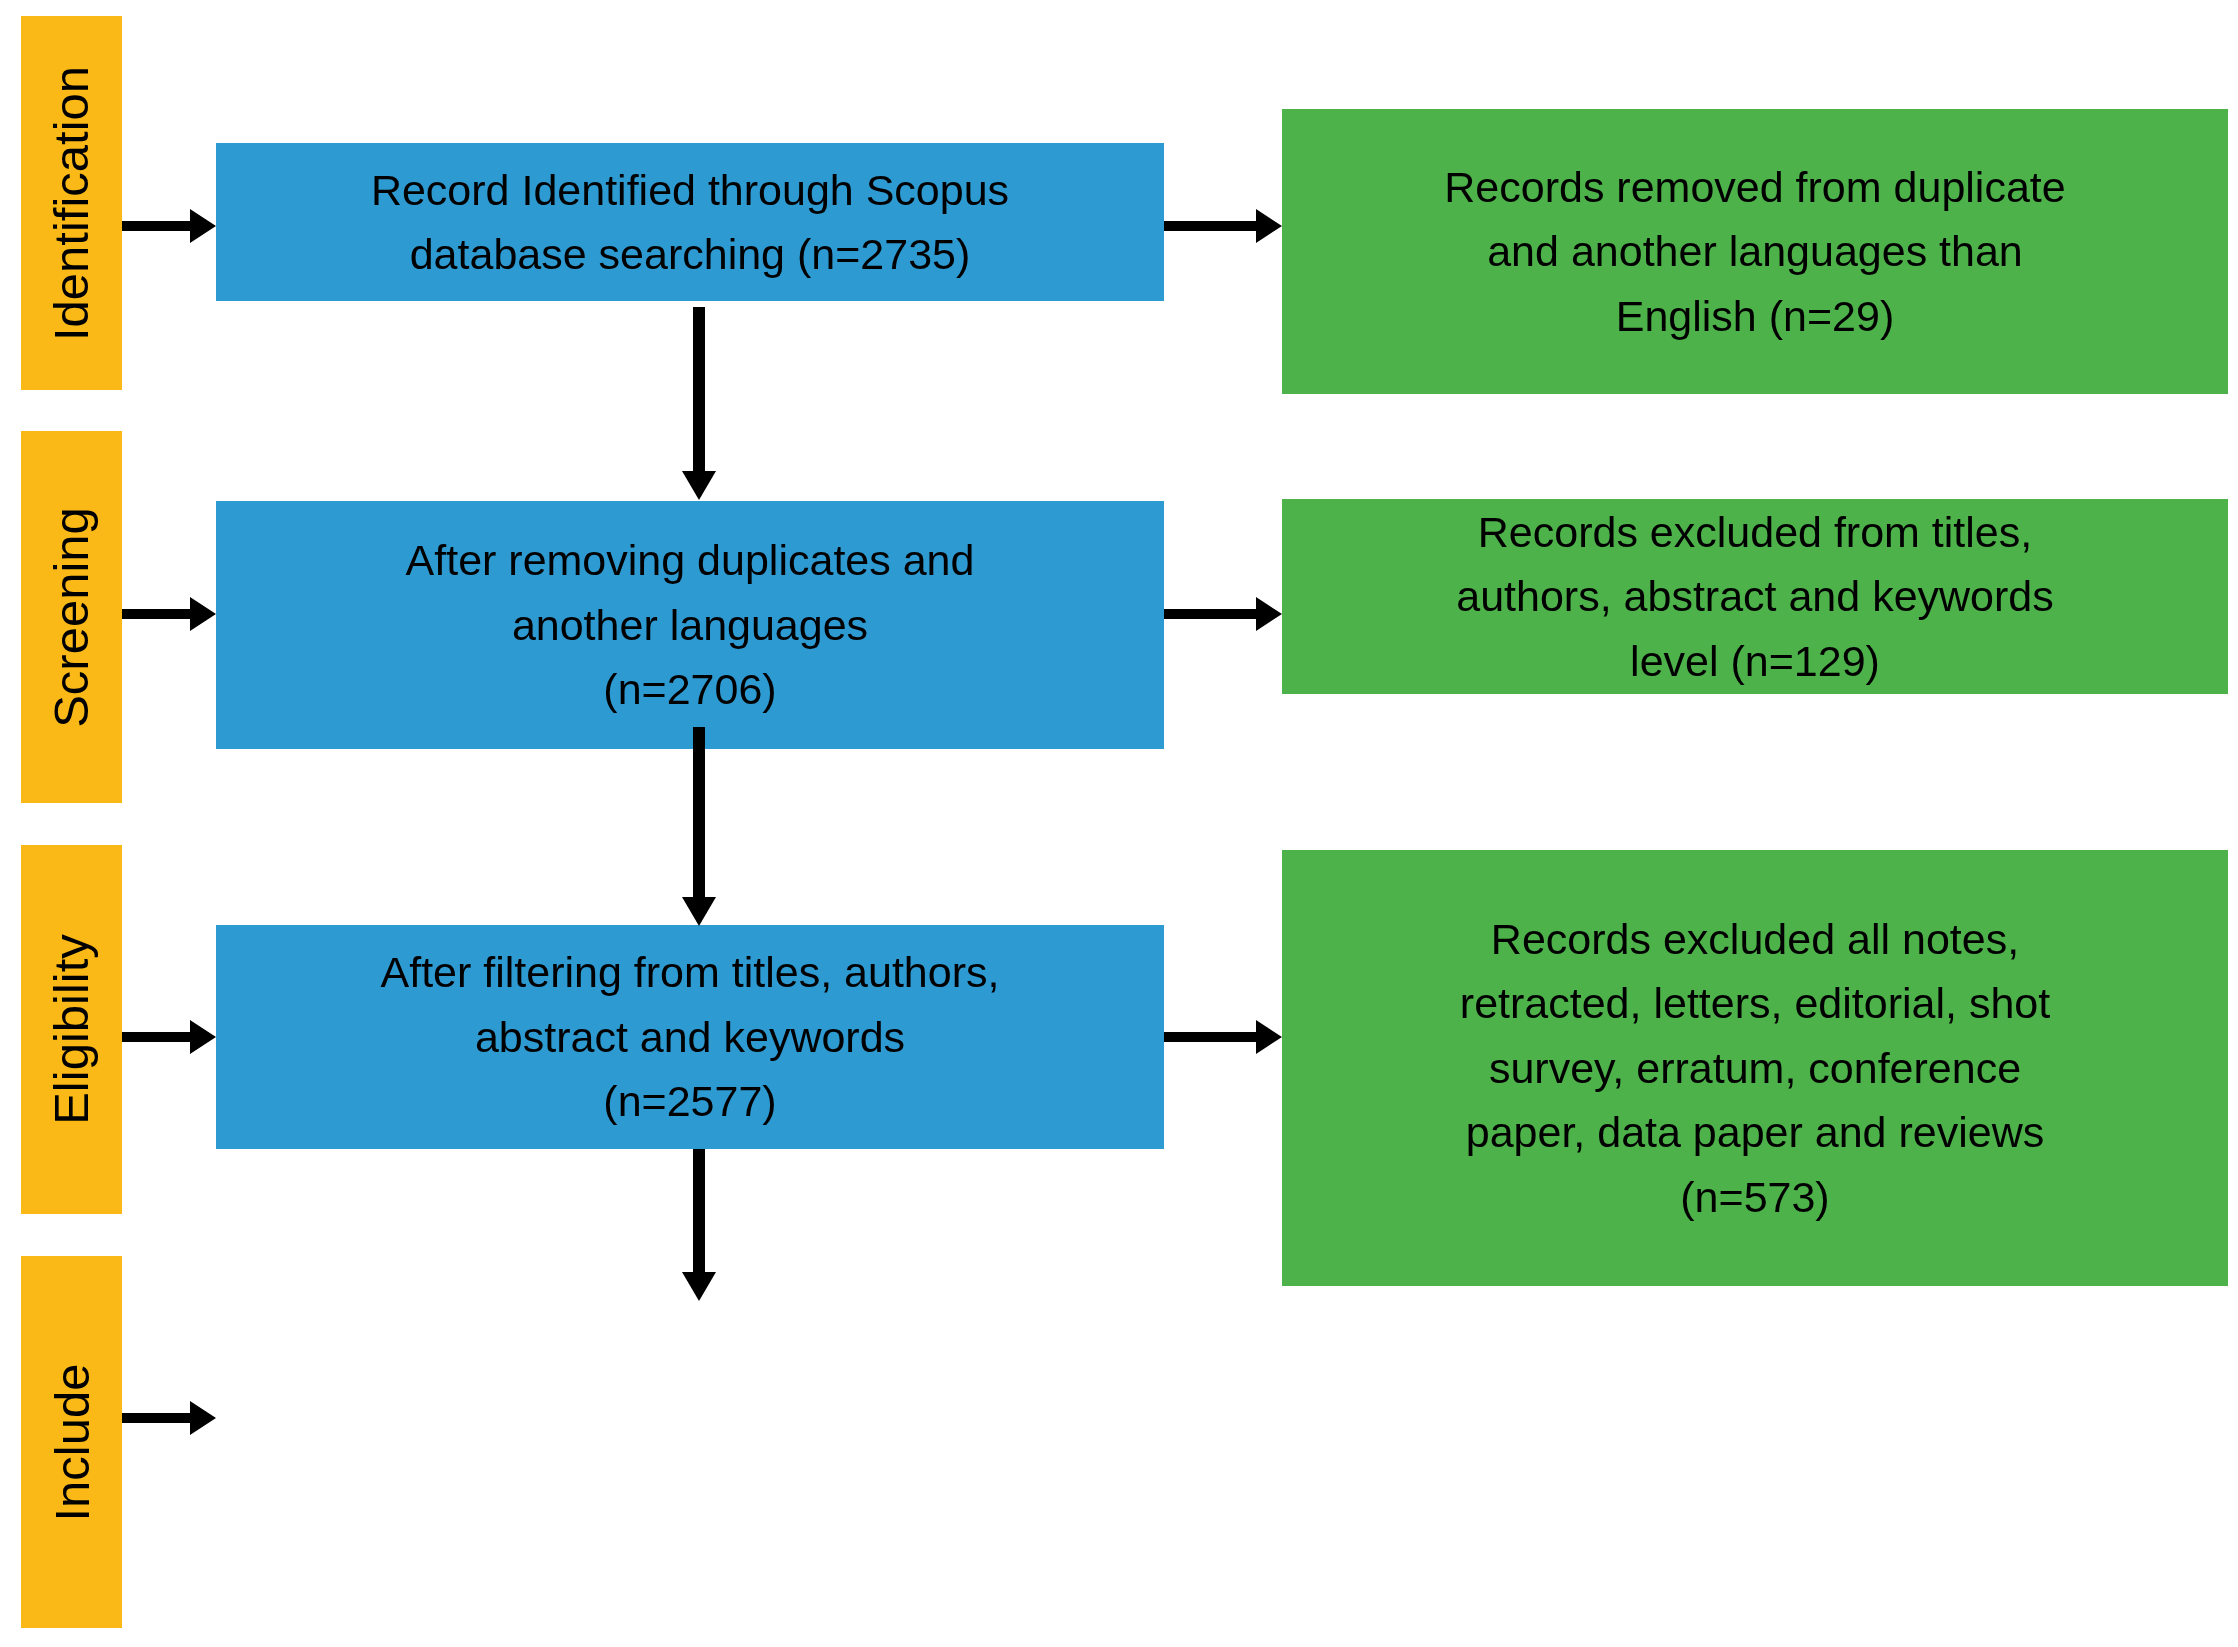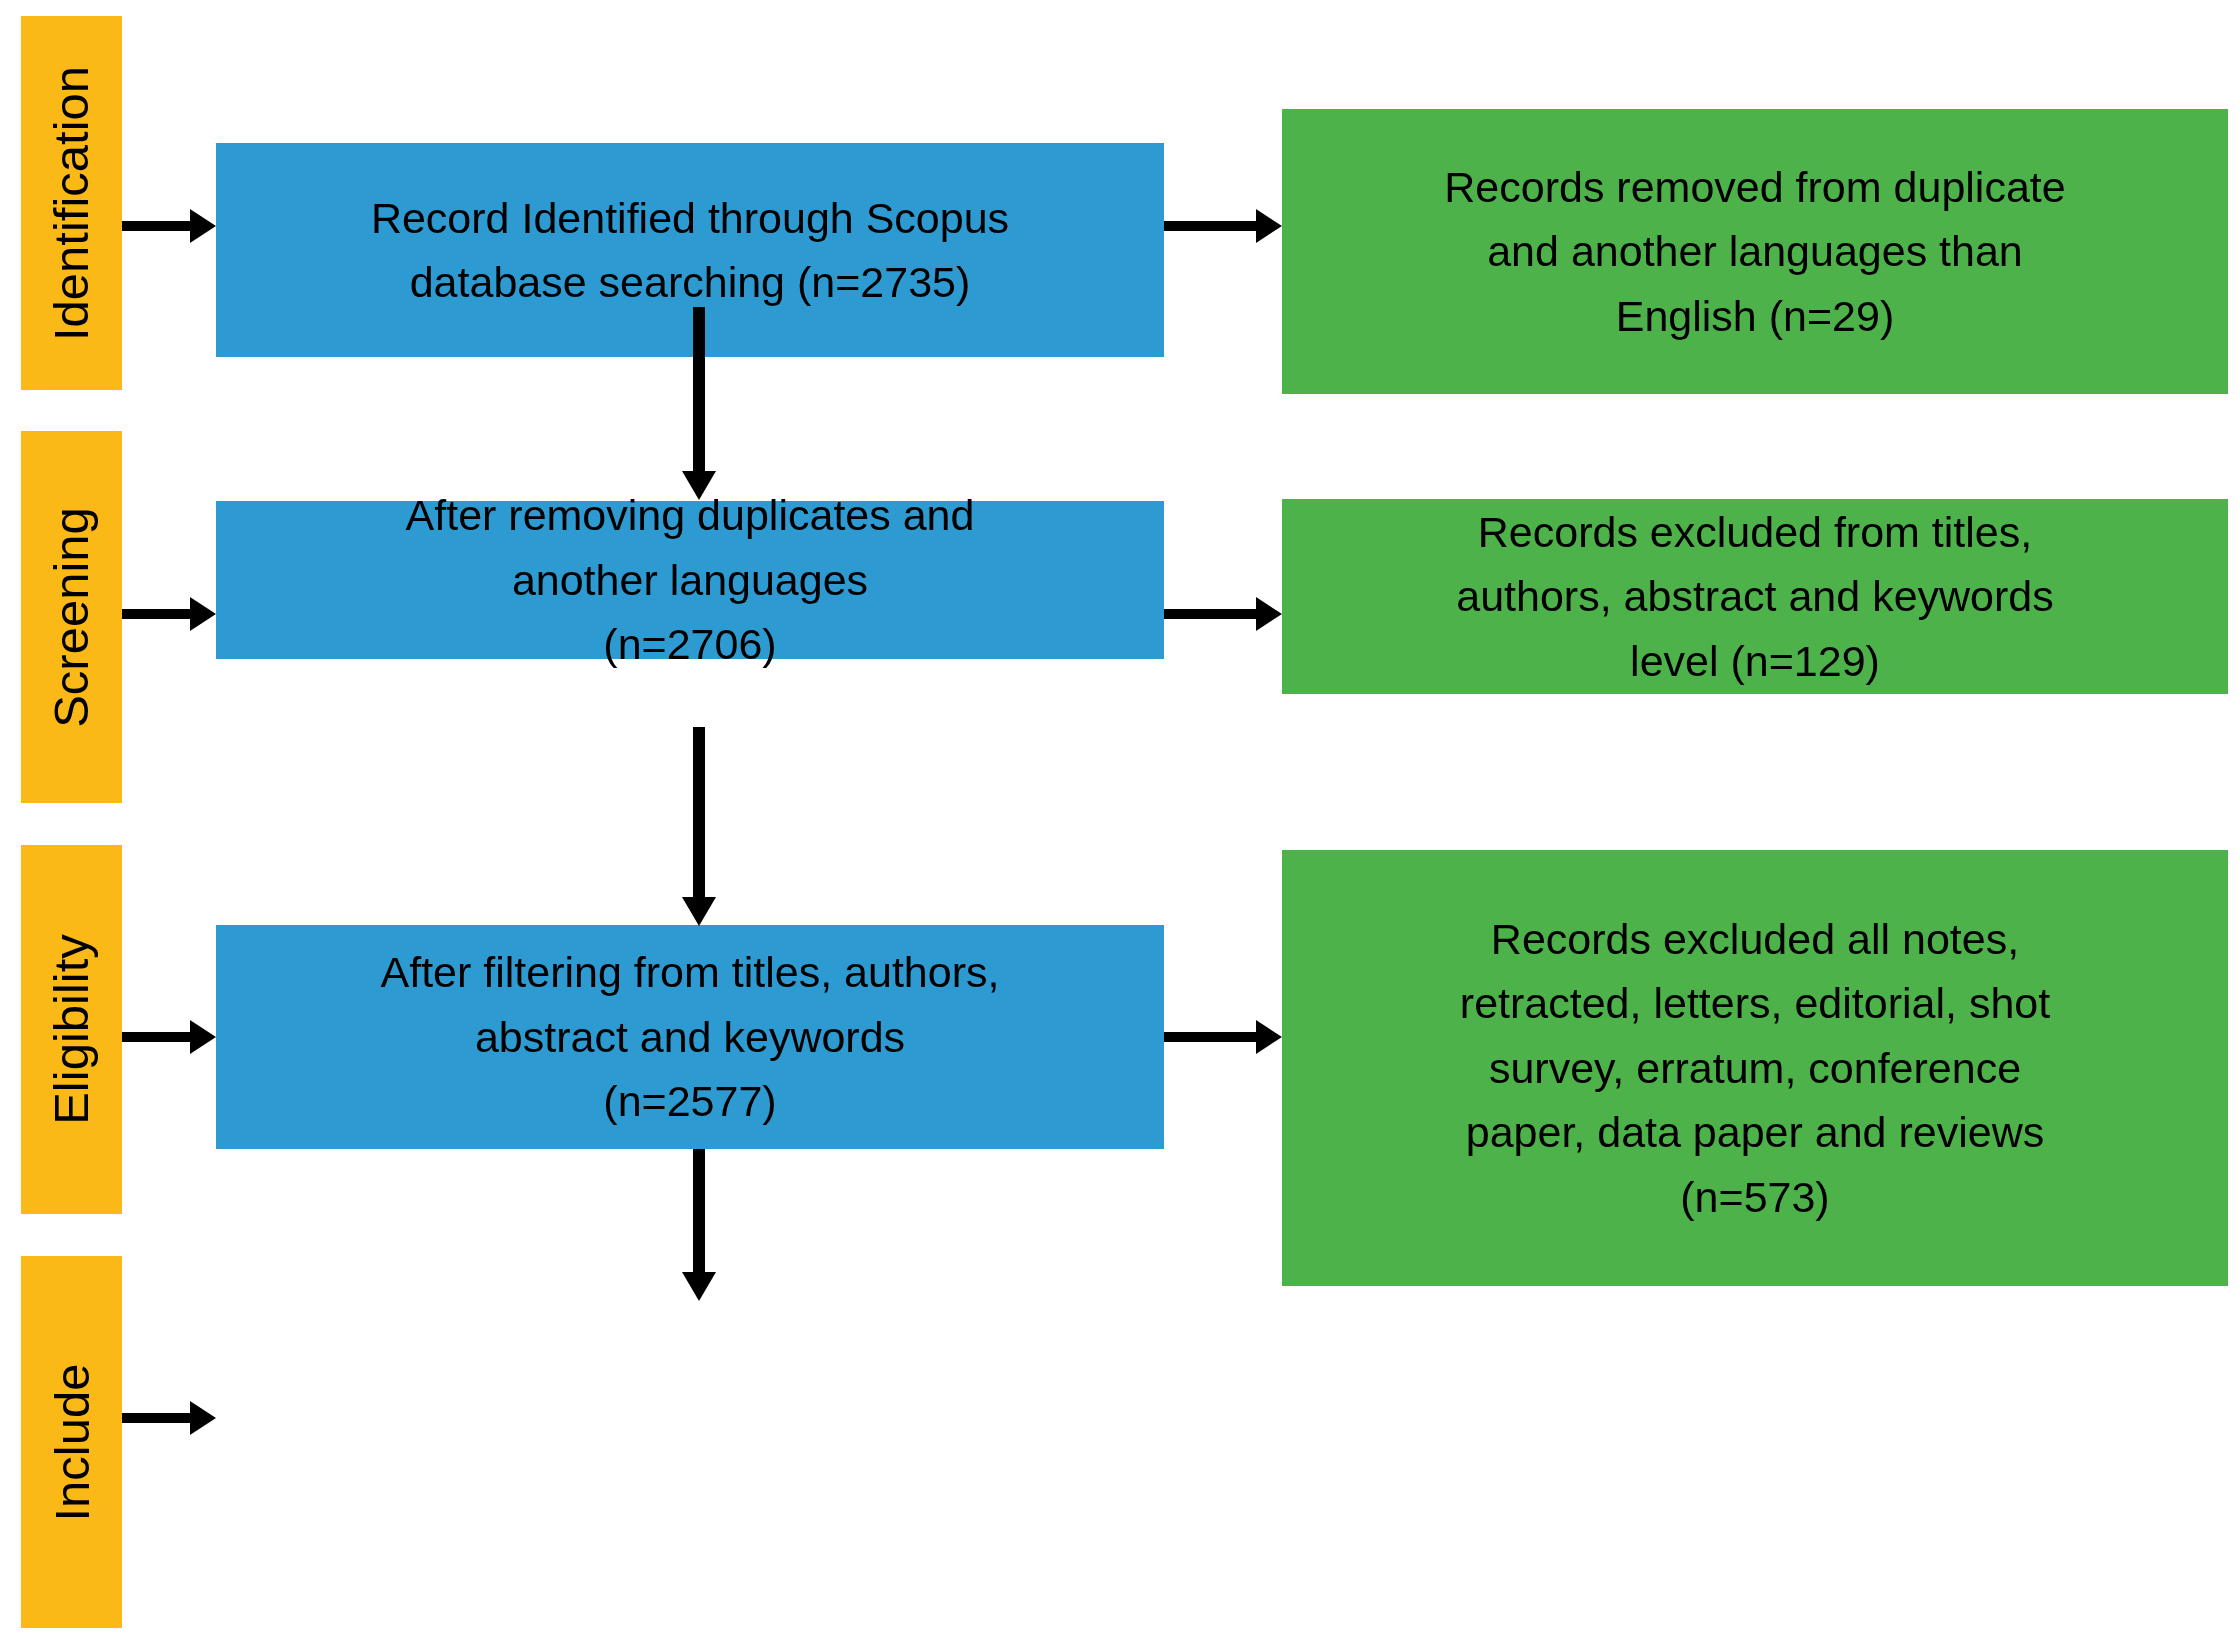--- a/index.html
+++ b/index.html
@@ -99,25 +99,25 @@
   <div class="box stage" style="top:431px;height:372px;">
     <span class="vtext">Screening</span>
   </div>
   <div class="box stage" style="top:845px;height:369px;">
     <span class="vtext">Eligibility</span>
   </div>
   <div class="box stage" style="top:1256px;height:372px;">
     <span class="vtext">Include</span>
   </div>
 
-  <div class="box process" style="top:143px;height:214px;">
+  <div class="box process" style="top:143px;height:158px;">
     <div class="box-text">Record Identified through Scopus
 database searching (n=2735)</div>
   </div>
-  <div class="box process" style="top:501px;height:158px;">
+  <div class="box process" style="top:501px;height:248px;">
     <div class="box-text">After removing duplicates and
 another languages
 (n=2706)</div>
   </div>
   <div class="box process" style="top:925px;height:224px;">
     <div class="box-text">After filtering from titles, authors,
 abstract and keywords
 (n=2577)</div>
   </div>
 

